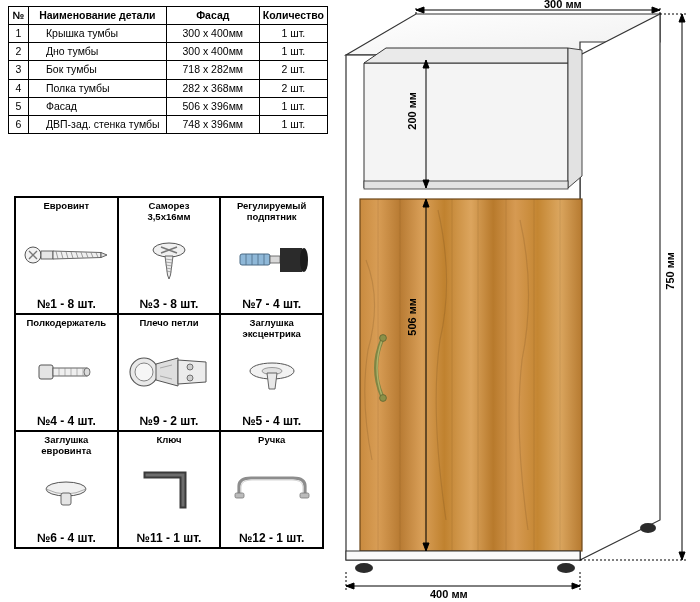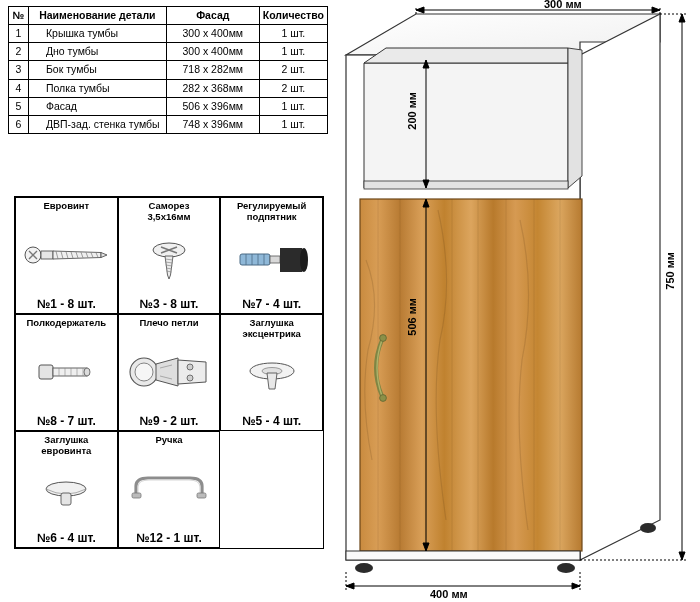--- a/index.html
+++ b/index.html
@@ -208,21 +208,21 @@
     <div class="hw-art">
       <svg width="74" height="26" viewBox="0 0 74 26">
         <rect x="10" y="6" width="14" height="14" rx="2" fill="#e4e4e4" stroke="#555" stroke-width="1"></rect>
         <rect x="24" y="9" width="34" height="8" fill="#efefef" stroke="#555" stroke-width="0.9"></rect>
         <g stroke="#888" stroke-width="0.6">
           <path d="M30 9 L30 17 M36 9 L36 17 M42 9 L42 17 M48 9 L48 17 M54 9 L54 17"></path>
         </g>
         <ellipse cx="58" cy="13" rx="3" ry="4" fill="#dcdcdc" stroke="#555" stroke-width="0.8"></ellipse>
       </svg>
     </div>
-    <div class="hw-qty">№8 - 7 шт.</div>
+    <div class="hw-qty">№4 - 4 шт.</div>
   </div>
 
   <div class="hw-cell">
     <div class="hw-title">Плечо петли</div>
     <div class="hw-art">
       <svg width="86" height="52" viewBox="0 0 86 52">
         <circle cx="18" cy="26" r="14" fill="#e9e9e9" stroke="#555" stroke-width="1.1"></circle>
         <circle cx="18" cy="26" r="9" fill="#f6f6f6" stroke="#777" stroke-width="0.9"></circle>
         <path d="M30 18 L52 12 L52 40 L30 34 Z" fill="#dedede" stroke="#555" stroke-width="1"></path>
         <path d="M52 14 L80 16 L80 36 L52 38 Z" fill="#ececec" stroke="#555" stroke-width="1"></path>
@@ -259,20 +259,30 @@
       <svg width="64" height="34" viewBox="0 0 64 34">
         <ellipse cx="32" cy="12" rx="20" ry="7" fill="#f0f0f0" stroke="#555" stroke-width="1"></ellipse>
         <path d="M12 12 Q32 22 52 12" fill="none" stroke="#999" stroke-width="0.8"></path>
         <rect x="27" y="16" width="10" height="12" rx="2" fill="#e5e5e5" stroke="#555" stroke-width="0.9"></rect>
       </svg>
     </div>
     <div class="hw-qty">№6 - 4 шт.</div>
   </div>
 
 
+  <div class="hw-cell">
+    <div class="hw-title">Ключ</div>
+    <div class="hw-art">
+      <svg width="60" height="48" viewBox="0 0 60 48">
+        <path d="M8 10 L44 10 L44 40" fill="none" stroke="#3a3a3a" stroke-width="7" stroke-linecap="square" stroke-linejoin="miter"></path>
+        <path d="M8 10 L44 10 L44 40" fill="none" stroke="#6d6d6d" stroke-width="3" stroke-linecap="square"></path>
+      </svg>
+    </div>
+    <div class="hw-qty">№11 - 1 шт.</div>
+  </div>
 
   <div class="hw-cell">
     <div class="hw-title">Ручка</div>
     <div class="hw-art">
       <svg width="86" height="30" viewBox="0 0 86 30">
         <path d="M10 20 L10 12 Q10 4 22 4 L64 4 Q76 4 76 12 L76 20" fill="none" stroke="#8d8d8d" stroke-width="3.2" stroke-linecap="round"></path>
         <path d="M12 20 L12 13 Q12 6 23 6 L63 6 Q74 6 74 13 L74 20" fill="none" stroke="#d8d8d8" stroke-width="1.1"></path>
         <rect x="6" y="19" width="9" height="5" rx="1.5" fill="#bbb" stroke="#777" stroke-width="0.8"></rect>
         <rect x="71" y="19" width="9" height="5" rx="1.5" fill="#bbb" stroke="#777" stroke-width="0.8"></rect>
       </svg>

